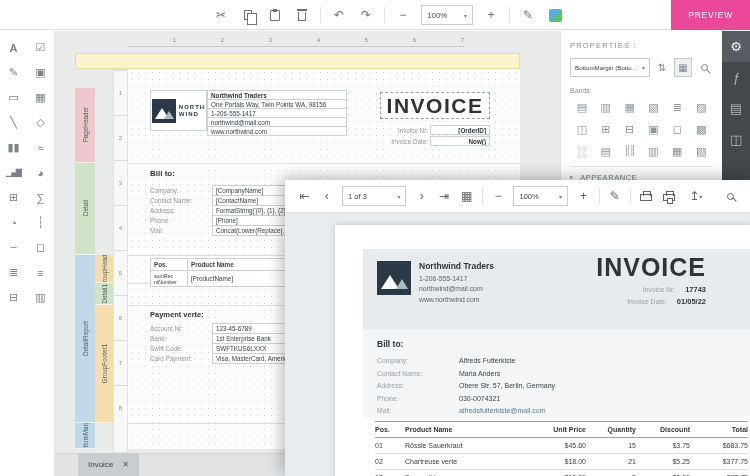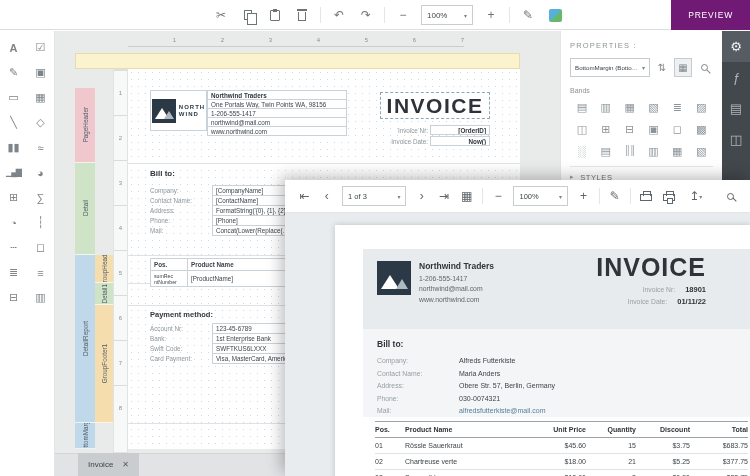--- a/index.html
+++ b/index.html
@@ -10,21 +10,21 @@
   
   .topbar { position:absolute; top:0; left:0; right:0; height:30px; background:#fff; border-bottom:1px solid #dcdfe0; }
   .tb-center { position:absolute; left:212px; top:0; height:30px; display:flex; align-items:center; gap:9px; }
   .tbi { width:18px; height:18px; display:flex; align-items:center; justify-content:center; color:#6d7478; font-size:12px; cursor:pointer; }
   .tb-sep { width:1px; height:16px; background:#e3e6e7; }
   .zoom-select { display:flex; align-items:center; justify-content:space-between; width:52px; height:20px; border:1px solid #c9cdce; padding:0 5px; font-size:8px; color:#44494d; cursor:pointer; background:#fff; }
   .caret { font-size:6px; color:#7d858a; }
   .tb-right { position:absolute; right:0; top:0; height:30px; display:flex; }
   .tb-right button { border:none; height:30px; padding:0 17px; font-size:8.5px; letter-spacing:.8px; color:#fff; cursor:pointer; font-family:inherit; }
   .btn-design { background:#33383c; }
-  .btn-preview { background:#701a75; }
+  .btn-preview { background:#ec4899; }
 
   
   .mi { display:inline-block; position:relative; font-style:normal; }
   .ic-copy { width:8px; height:10px; border:1px solid currentColor; background:#fff; }
   .ic-copy::after { content:''; position:absolute; left:2px; top:2px; width:8px; height:10px; border:1px solid currentColor; background:#fff; }
   .ic-paste { width:10px; height:11px; border:1px solid currentColor; border-radius:1px; }
   .ic-paste::before { content:''; position:absolute; top:-2px; left:2px; width:4px; height:3px; background:currentColor; }
   .ic-trash { width:8px; height:9px; border:1px solid currentColor; border-top:none; margin-top:3px; }
   .ic-trash::before { content:''; position:absolute; top:-3px; left:-2px; width:10px; height:2px; background:currentColor; }
   .ic-print { width:12px; height:7px; border:1px solid currentColor; margin-top:3px; }
@@ -270,21 +270,21 @@
       <div class="dlabel" style="left:22px;top:156px;width:60px;height:11px;justify-content:flex-start">Mail:</div>
       <div class="dcell" style="left:84px;top:156px;width:146px;height:11px">Concat(Lower(Replace(…</div>
 
       <div class="dcell theader" style="left:22px;top:189px;width:38px;height:13px">Pos.</div>
       <div class="dcell theader" style="left:59px;top:189px;width:150px;height:13px">Product Name</div>
       <div class="dcell two-line" style="left:22px;top:201px;width:38px;height:17px">
           <span><span>sumRec</span><br><span>ntNumber</span></span>
         </div>
       <div class="dcell" style="left:59px;top:201px;width:150px;height:17px">[ProductName]</div>
 
-      <div class="dlabel dbold" style="left:22px;top:240px;width:90px;height:10px;justify-content:flex-start;font-size:7.5px">Payment method:</div>
+      <div class="dlabel dbold" style="left:22px;top:240px;width:90px;height:10px;justify-content:flex-start;font-size:7.5px">Payment verte:</div>
       <div class="dlabel" style="left:22px;top:254px;width:60px;height:11px;justify-content:flex-start">Account Nr:</div>
       <div class="dcell" style="left:84px;top:254px;width:150px;height:11px">123-45-6789</div>
       <div class="dlabel" style="left:22px;top:264px;width:60px;height:11px;justify-content:flex-start">Bank:</div>
       <div class="dcell" style="left:84px;top:264px;width:150px;height:11px">1st Enterprise Bank</div>
       <div class="dlabel" style="left:22px;top:274px;width:60px;height:11px;justify-content:flex-start">Swift Code:</div>
       <div class="dcell" style="left:84px;top:274px;width:150px;height:11px">SWFTKUS6LXXX</div>
       <div class="dlabel" style="left:22px;top:284px;width:60px;height:11px;justify-content:flex-start">Card Payment:</div>
       <div class="dcell" style="left:84px;top:284px;width:150px;height:11px">Visa, MasterCard, America…</div>
     </div>
 
@@ -324,24 +324,20 @@
       <span class="band-ico">▩</span>
       <span class="band-ico">░</span>
       <span class="band-ico">▤</span>
       <span class="band-ico" style="font-size:9px;letter-spacing:-1px">║║</span>
       <span class="band-ico">▥</span>
       <span class="band-ico">▦</span>
       <span class="band-ico">▧</span>
     </div>
     <div class="props-section">
       <span class="chev">▸</span>
-      <span>STYLES</span>
-    </div>
-    <div class="props-section">
-      <span class="chev">▸</span>
       <span>APPEARANCE</span>
     </div>
   </aside>
 
   <aside class="rail">
     <span class="rail-ico active">⚙</span>
     <span class="rail-ico" style="font-style:italic">ƒ</span>
     <span class="rail-ico">▤</span>
     <span class="rail-ico">◫</span>
   </aside>
@@ -391,22 +387,22 @@
             <span class="emblem pv-emblem"></span>
             <div>
               <div class="brand-name">Northwind Traders</div>
               <div class="brand-line">1-206-555-1417</div>
               <div class="brand-line">northwind@mail.com</div>
               <div class="brand-line">www.northwind.com</div>
             </div>
           </div>
           <div class="inv-right">
             <div class="inv-big-title">INVOICE</div>
-            <div class="inv-meta"><span>Invoice Nr:</span><b>18901</b></div>
-            <div class="inv-meta"><span>Invoice Date:</span><b>01/11/22</b></div>
+            <div class="inv-meta"><span>Invoice Nr:</span><b>17743</b></div>
+            <div class="inv-meta"><span>Invoice Date:</span><b>01/05/22</b></div>
           </div>
         </div>
 
         <div class="inv-billto">
           <div class="billto-title">Bill to:</div>
           <div class="billto-row">
               <span class="l">Company:</span>
               <span class="v">Alfreds Futterkiste</span>
             </div>
           <div class="billto-row">

